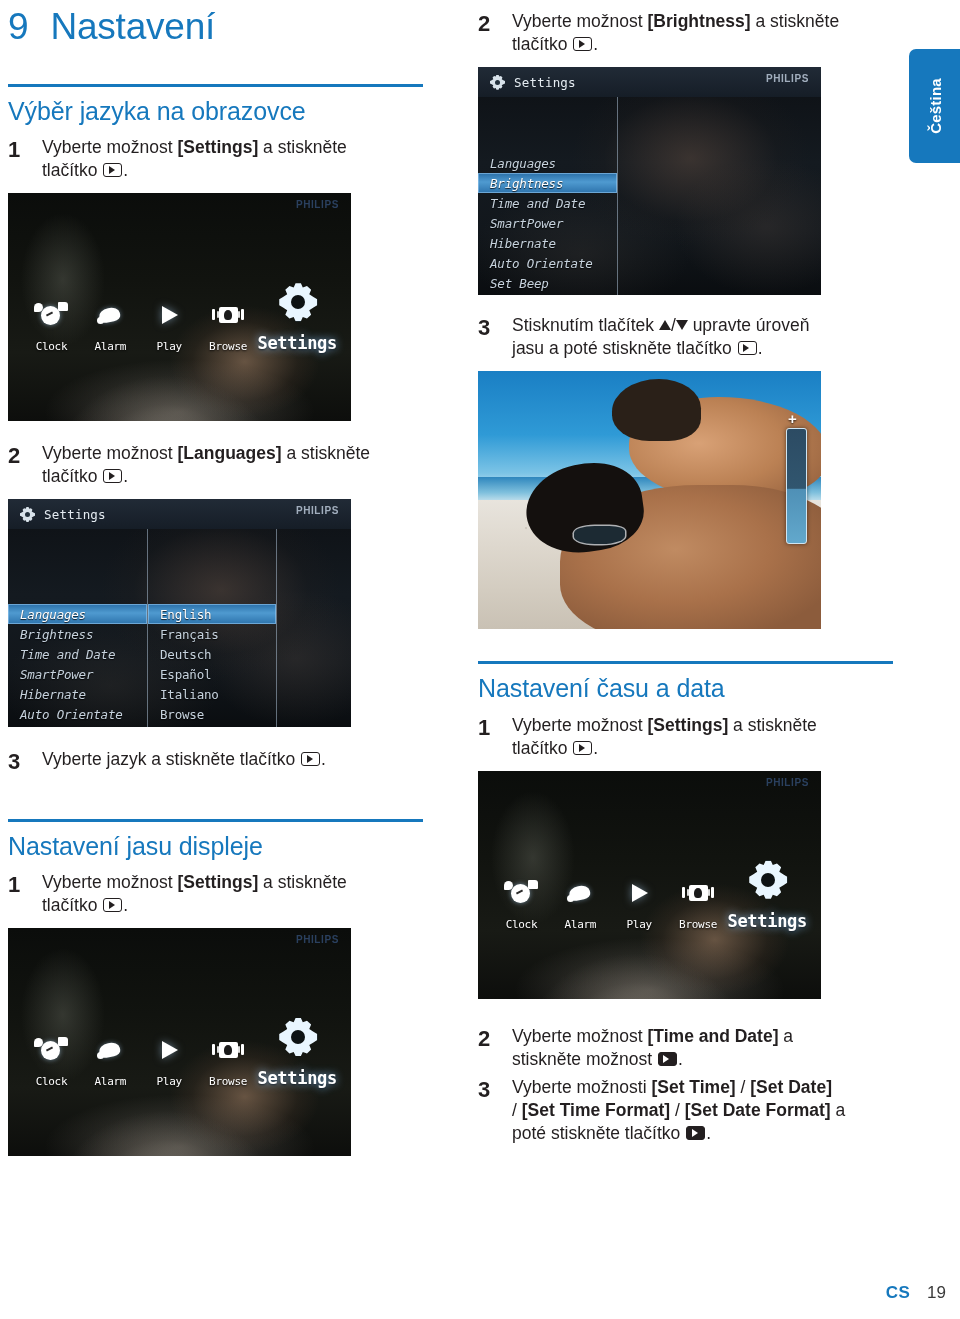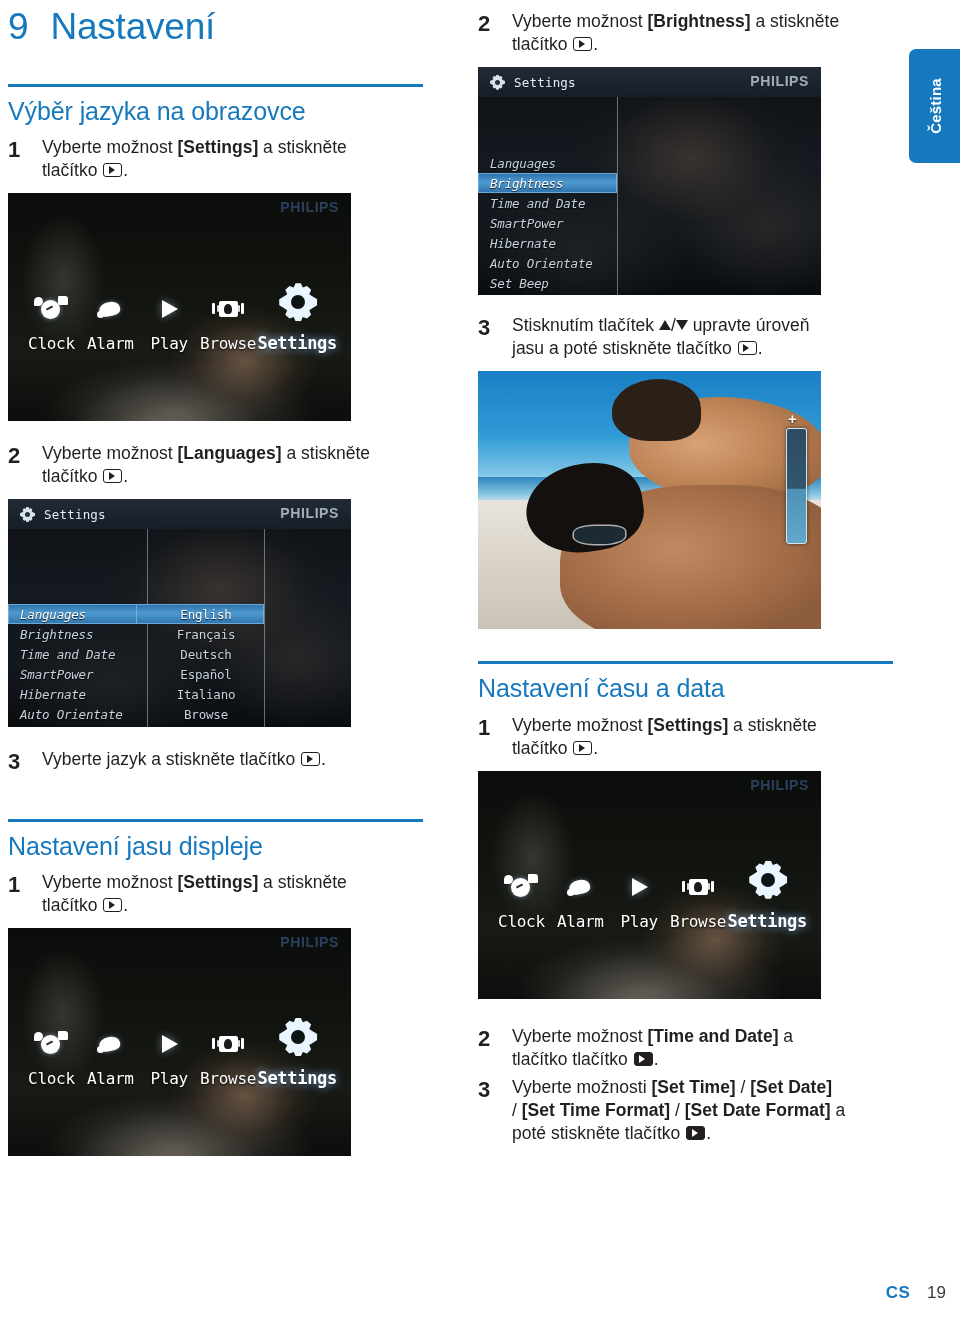--- a/index.html
+++ b/index.html
@@ -146,34 +146,34 @@
     content:"";position:absolute;left:33%;top:33%;width:34%;height:34%;
     background:#22303c;border-radius:50%;
   }
   .topbar .ttl{
     margin-left:9px;color:#e4ebf1;font-size:12.5px;
     font-family:"DejaVu Sans Mono","Liberation Mono",monospace;
     letter-spacing:0.2px;
   }
   .philips{
     position:absolute;right:12px;top:6px;
-    color:#b9c6d6;font-size:14px;font-weight:700;
+    color:#b9c6d6;font-size:10px;font-weight:700;
     letter-spacing:0.6px;
     font-family:"Liberation Sans","DejaVu Sans",sans-serif;
     opacity:0.85;
   }
   .philips.dim{color:#2e4668;opacity:0.9;}
 
   
   .mcol{
     position:absolute;top:30px;bottom:0;
     border-right:1px solid rgba(170,190,210,0.55);
   }
   .mcol.c1{left:0;width:139px;font-style:italic;}
-  .mcol.c2{left:128px;width:128px;text-align:center;}
+  .mcol.c2{left:140px;width:128px;}
   .menu-list{position:absolute;left:0;right:0;}
   .menu-item{
     color:#c6d2dd;
     font-size:12.5px;
     font-family:"DejaVu Sans Mono","Liberation Mono",monospace;
     padding:2.5px 0 2.5px 12px;
     white-space:nowrap;
     letter-spacing:-0.2px;
     text-shadow:0 1px 1px rgba(0,0,0,0.8);
   }
@@ -185,21 +185,21 @@
 
   
   .iconrow{
     position:absolute;left:0;right:0;top:88px;
     display:flex;align-items:flex-end;
     padding:0 14px;
   }
   .icell{flex:1 1 0;text-align:center;position:relative;}
   .icell .lbl{
     display:block;margin-top:6px;
-    color:#ffffff;font-size:16px;
+    color:#ffffff;font-size:11px;
     font-family:"DejaVu Sans Mono","Liberation Mono",monospace;
     text-shadow:0 1px 2px rgba(0,0,0,0.9);
     letter-spacing:-0.3px;
   }
   .icell.active .lbl{
     font-size:17px;font-weight:700;
     text-shadow:0 0 8px rgba(140,200,255,0.9),0 1px 2px rgba(0,0,0,0.9);
   }
   .ico{
     display:inline-block;position:relative;
@@ -585,21 +585,21 @@
           <span class="ico ico-gear"></span>
           <span class="lbl">Settings</span>
         </div>
       </div>
     </div>
 
     <div class="step" style="margin-top:26px">
       <div class="sn">2</div>
       <div class="txt">
         <span>Vyberte možnost </span><b>[Time and Date]</b><span> a</span><br>
-        <span>tlačítko tlačítko</span>
+        <span>stiskněte možnost</span>
         <span class="btn-glyph solid"></span><span>.</span>
       </div>
     </div>
 
     <div class="step" style="margin-top:5px">
       <div class="sn">3</div>
       <div class="txt">
         <span>Vyberte možnosti </span><b>[Set Time]</b><span> / </span><b>[Set Date]</b><br>
         <span> / </span><b>[Set Time Format]</b><span> / </span><b>[Set Date Format]</b><span> a</span><br>
         <span>poté stiskněte tlačítko</span>

